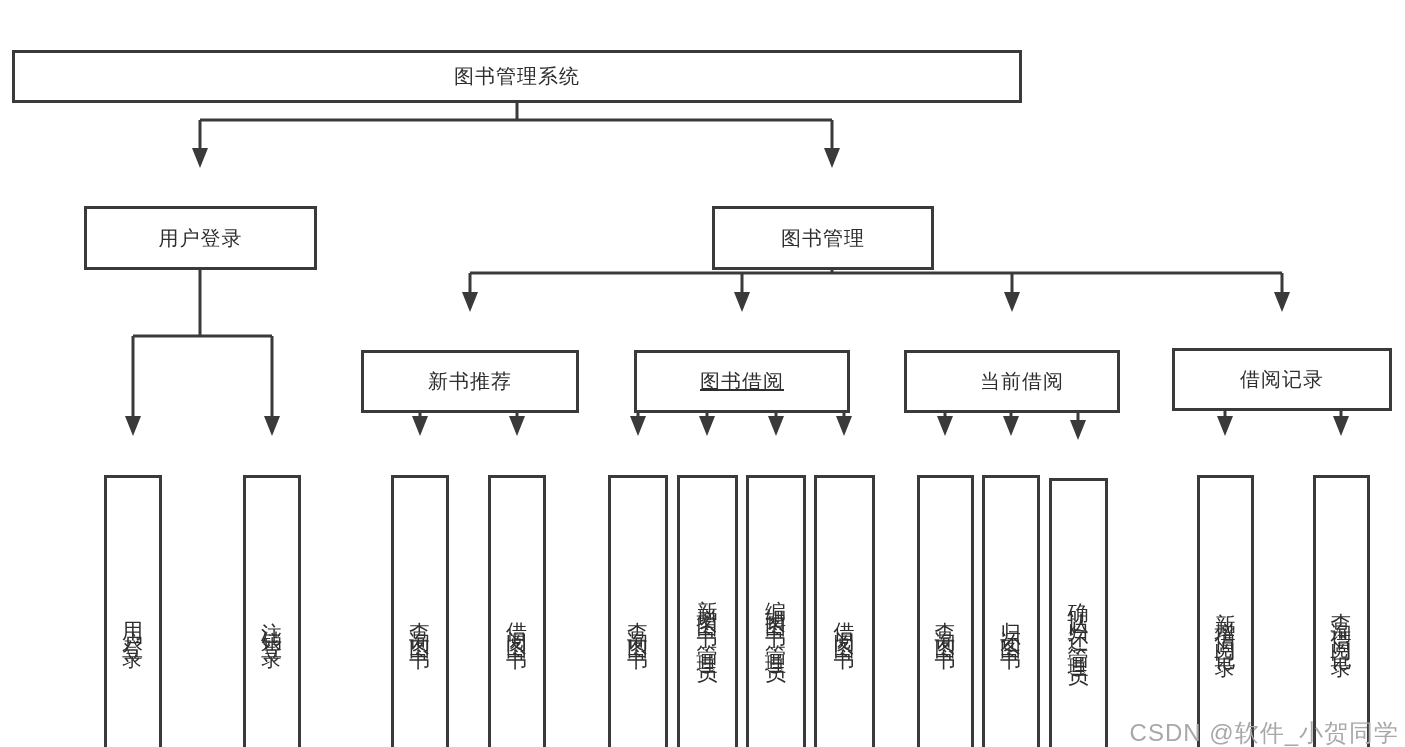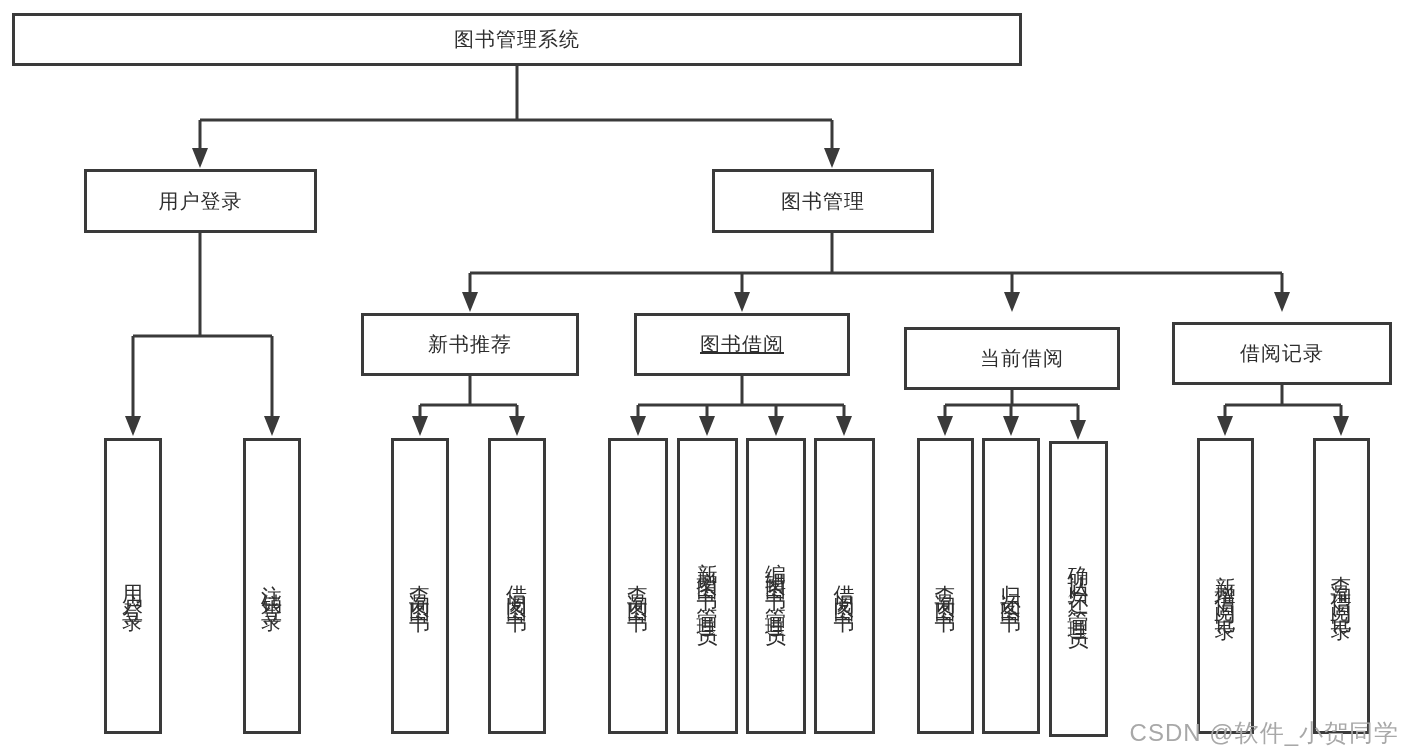--- a/index.html
+++ b/index.html
@@ -19,38 +19,39 @@
   }
   #connectors{position:absolute;left:0;top:0;width:1405px;height:747px;}
   .node{
     position:absolute;
     box-sizing:border-box;
     border:3px solid var(--line);
     background:var(--bg);
     display:flex;align-items:center;justify-content:center;
     font-size:20px;letter-spacing:1px;
     white-space:nowrap;
+    margin-top:37px;
   }
   .leaf{
     font-size:21px;
   }
   .leaf .vtext{
     writing-mode:vertical-rl;
     letter-spacing:9px;
     line-height:1;
     display:block;
   }
   
   #n-root   {left:12px;  top:13px;  width:1010px; height:53px;}
   #n-login  {left:84px;  top:169px; width:233px;  height:64px;}
   #n-mgmt   {left:712px; top:169px; width:222px;  height:64px;}
   #n-newbook{left:361px; top:313px; width:218px;  height:63px;}
   #n-borrow {left:634px; top:313px; width:216px;  height:63px;text-decoration:underline;}
-  #n-current{left:904px; top:327px; width:216px;  height:63px;padding-left:20px;}
-  #n-records{left:1172px;top:322px; width:220px;  height:63px;}
+  #n-current{left:904px; top:313px; width:216px;  height:63px;padding-left:20px;}
+  #n-records{left:1172px;top:311px; width:220px;  height:63px;}
   
   .leaf{top:438px;width:58px;height:296px;}
   #l-1 {left:104px;}
   #l-2 {left:243px;}
   #l-3 {left:391px;}
   #l-4 {left:488px;}
   #l-5 {left:608px;width:60px;}
   #l-6 {left:677px;width:61px;}
   #l-7 {left:746px;width:60px;}
   #l-8 {left:814px;width:61px;}

